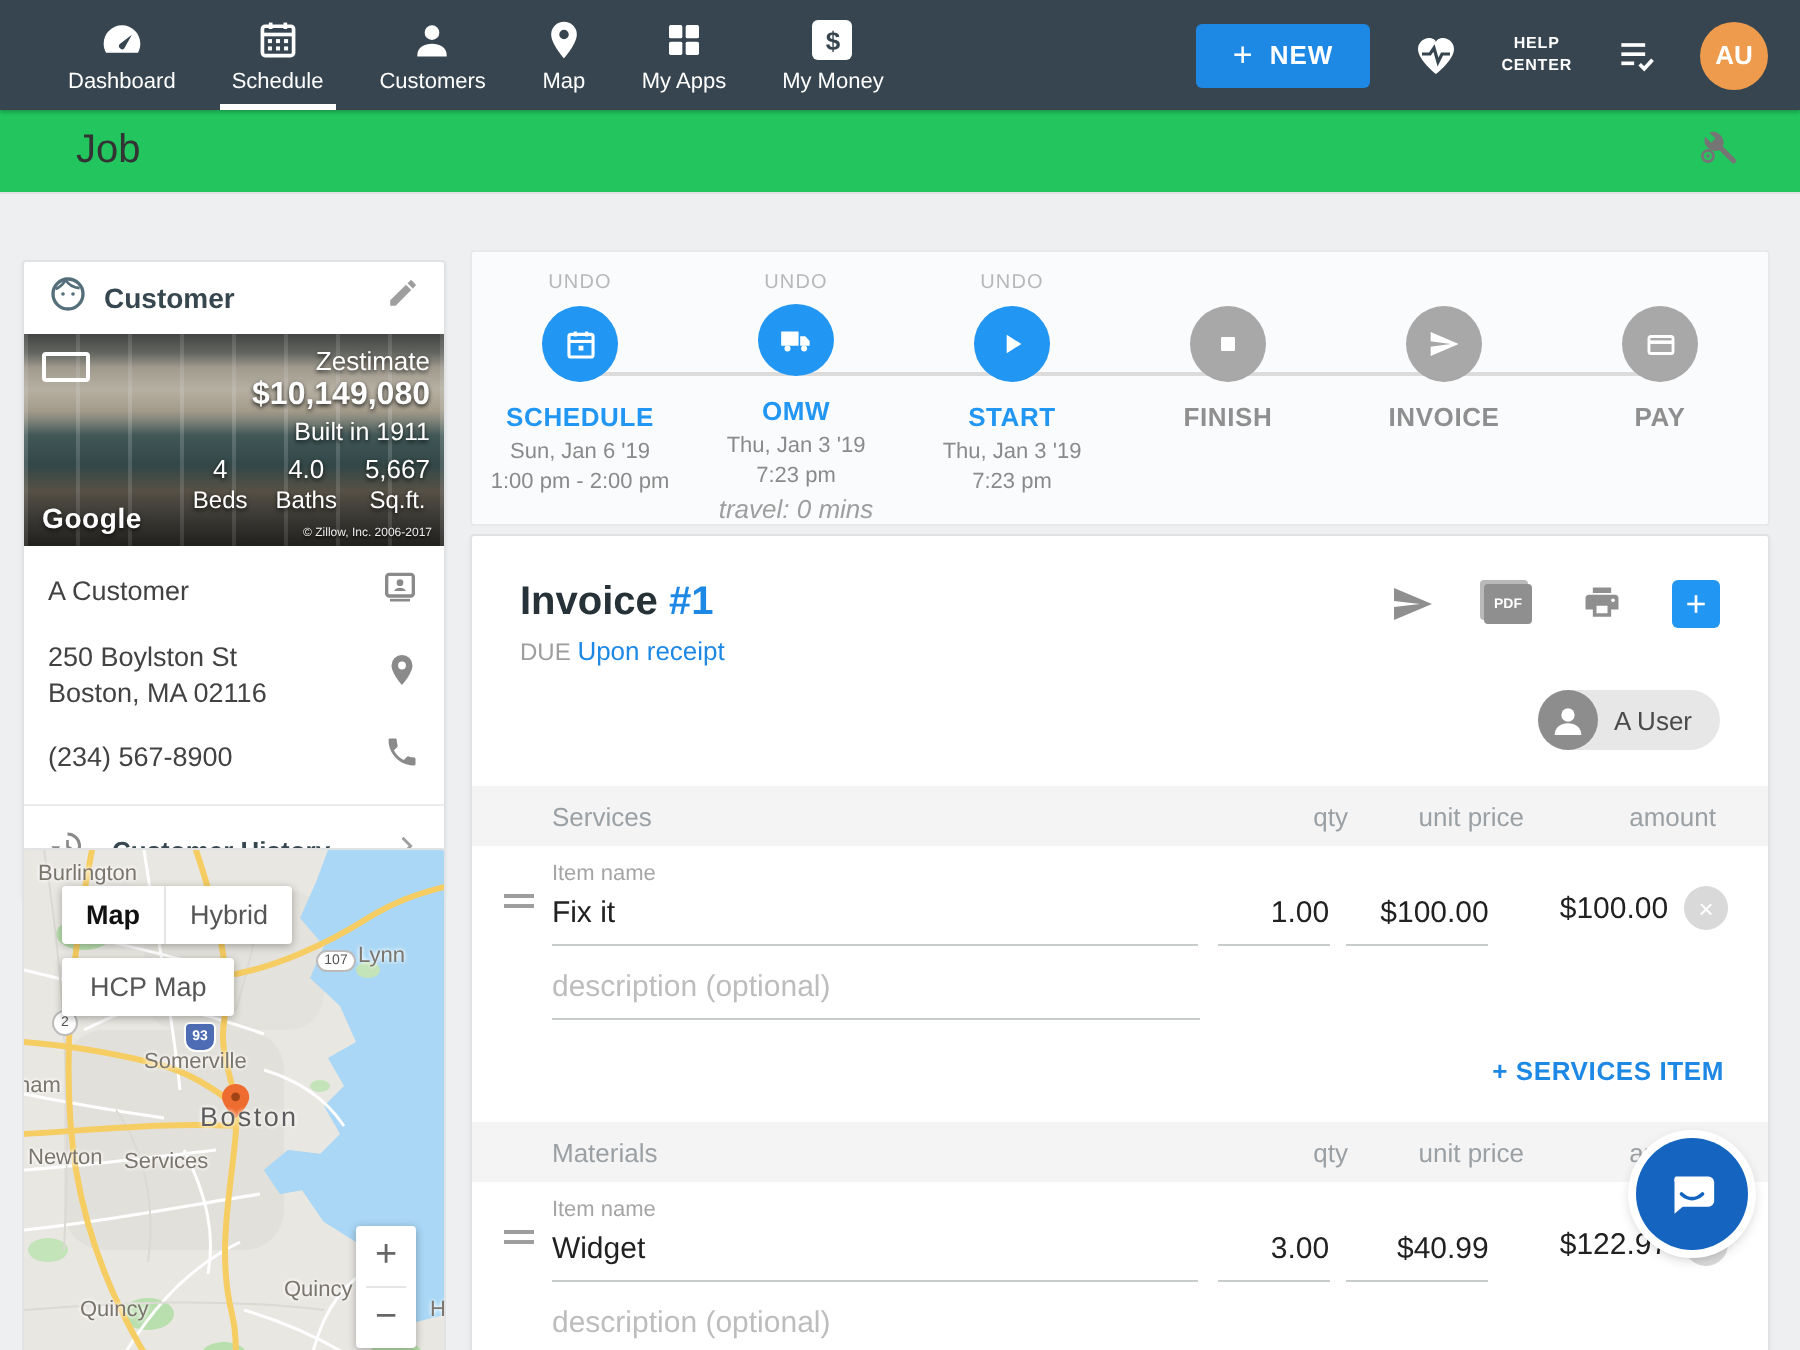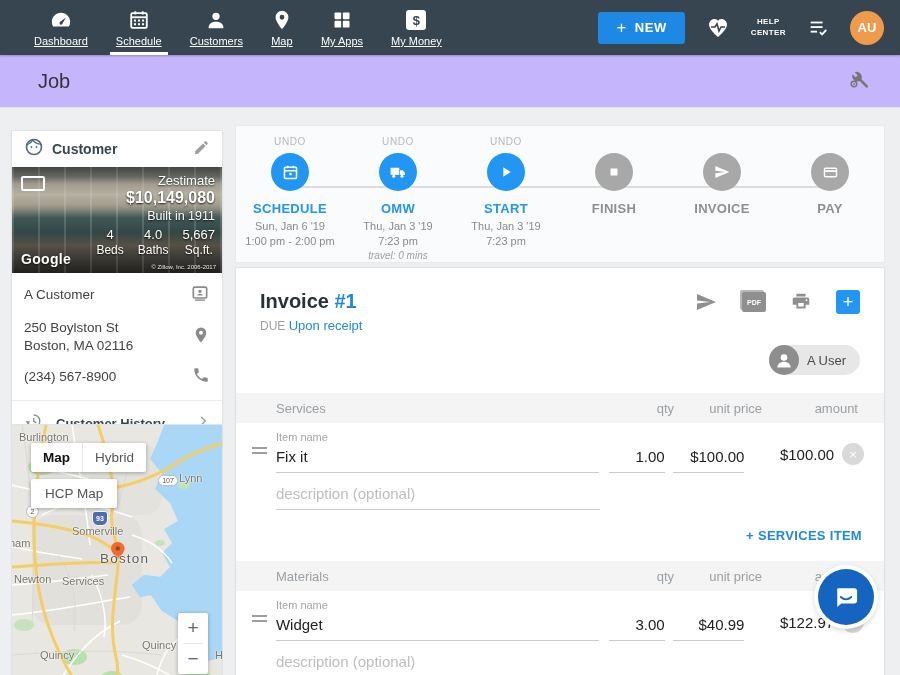--- a/index.html
+++ b/index.html
@@ -3,31 +3,31 @@
 <meta charset="utf-8">
 <style>
   * { box-sizing: border-box; margin: 0; padding: 0; }
   html,body { width:900px; height:675px; overflow:hidden; font-family:"Liberation Sans","DejaVu Sans",sans-serif; background:#edeff0; }
   .stage { position:relative; width:900px; height:675px; }
 
   
   .navbar { position:absolute; top:0; left:0; right:0; height:55px; background:#36454f; display:flex; align-items:stretch; padding-left:20px; box-shadow:0 1px 2px rgba(0,0,0,.25); z-index:30; }
   .nav-item { position:relative; display:flex; flex-direction:column; align-items:center; justify-content:center; padding:0 14px; color:#fff; cursor:pointer; }
   .nav-item .nicon { height:24px; display:flex; align-items:center; }
-  .nav-item .nlabel { font-size:11px; margin-top:3px; white-space:nowrap;text-decoration:underline; }
+  .nav-item .nlabel { font-size:11px; margin-top:3px; white-space:nowrap; }
   .nav-item.selected::after { content:""; position:absolute; bottom:0; left:8px; right:8px; height:3px; background:#fff; }
   .nav-right { margin-left:auto; display:flex; align-items:center; padding-right:16px; gap:20px; }
   .new-btn { display:flex; align-items:center; gap:8px; background:#1e88e5; color:#fff; border:none; height:32px; padding:0 18px; border-radius:3px; font-size:13px; font-weight:bold; letter-spacing:.5px; cursor:pointer; }
   .new-plus { font-size:17px; font-weight:normal; line-height:1; }
   .help-center { color:#fff; font-size:8px; font-weight:bold; letter-spacing:.4px; text-align:center; line-height:1.3; cursor:pointer; }
   .avatar { width:34px; height:34px; border-radius:50%; background:#ef9b4e; color:#fff; font-size:13px; font-weight:bold; display:flex; align-items:center; justify-content:center; cursor:pointer; }
   .icon-btn { background:none; border:none; color:#fff; cursor:pointer; display:flex; align-items:center; }
 
   
-  .page-header { position:absolute; top:55px; left:0; right:0; height:53px; background:#c4b5fd; border-bottom:1px solid #e2e2e2; display:flex; align-items:center; z-index:20; }
+  .page-header { position:absolute; top:55px; left:0; right:0; height:42px; background:#22c55e; border-bottom:1px solid #e2e2e2; display:flex; align-items:center; z-index:20; }
   .page-title { font-size:20px; color:#333; margin-left:38px; }
   .page-header .tools { margin-left:auto; margin-right:30px; color:#757575; cursor:pointer; }
 
   
   .content { position:absolute; top:108px; left:0; right:0; bottom:0; }
   .card { background:#fff; border:1px solid #e0e2e4; border-radius:2px; box-shadow:0 1px 2px rgba(0,0,0,.05); }
 
   
   .customer-card { position:absolute; left:11px; top:22px; width:212px; }
   .cust-head { display:flex; align-items:center; height:36px; padding:0 12px; }
@@ -81,21 +81,21 @@
   .tl-steps { position:absolute; inset:0; display:flex; }
   .tl-step { flex:1; display:flex; flex-direction:column; align-items:center; position:relative; }
   .tl-undo { height:14px; margin-top:10px; font-size:10px; letter-spacing:.6px; color:#b8b8b8; cursor:pointer; }
   .tl-circle { width:38px; height:38px; border-radius:50%; margin-top:3px; display:flex; align-items:center; justify-content:center; color:#fff; cursor:pointer; z-index:2; }
   .tl-circle.active { background:#2196f3; }
   .tl-circle.inactive { background:#a8a8a8; }
   .tl-label { margin-top:10px; font-size:13px; font-weight:bold; letter-spacing:.3px; }
   .tl-label.active { color:#2196f3; }
   .tl-label.inactive { color:#8f8f8f; }
   .tl-date { font-size:11px; color:#8a8a8a; line-height:1.35; margin-top:3px; text-align:center; }
-  .tl-travel { font-size:10px; font-style:italic; color:#9e9e9e; margin-top:1px; }
+  .tl-travel { font-size:13px; font-style:italic; color:#9e9e9e; margin-top:1px; }
 
   
   .invoice-card { position:absolute; left:235px; top:159px; width:650px; height:440px; background:#fff; border:1px solid #e0e2e4; border-radius:2px; }
   .inv-head { display:flex; align-items:flex-start; padding:22px 24px 0 24px; }
   .inv-title { font-size:20px; font-weight:bold; color:#263238; }
   .inv-num { color:#1e88e5; font-weight:bold; }
   .inv-due { margin-top:5px; font-size:12px; color:#9e9e9e; }
   .inv-due a { color:#1e88e5; text-decoration:none; font-size:13px; cursor:pointer; }
   .inv-actions { margin-left:auto; display:flex; align-items:center; gap:24px; color:#8f8f8f; }
   .inv-actions .act { cursor:pointer; display:flex; align-items:center; }

